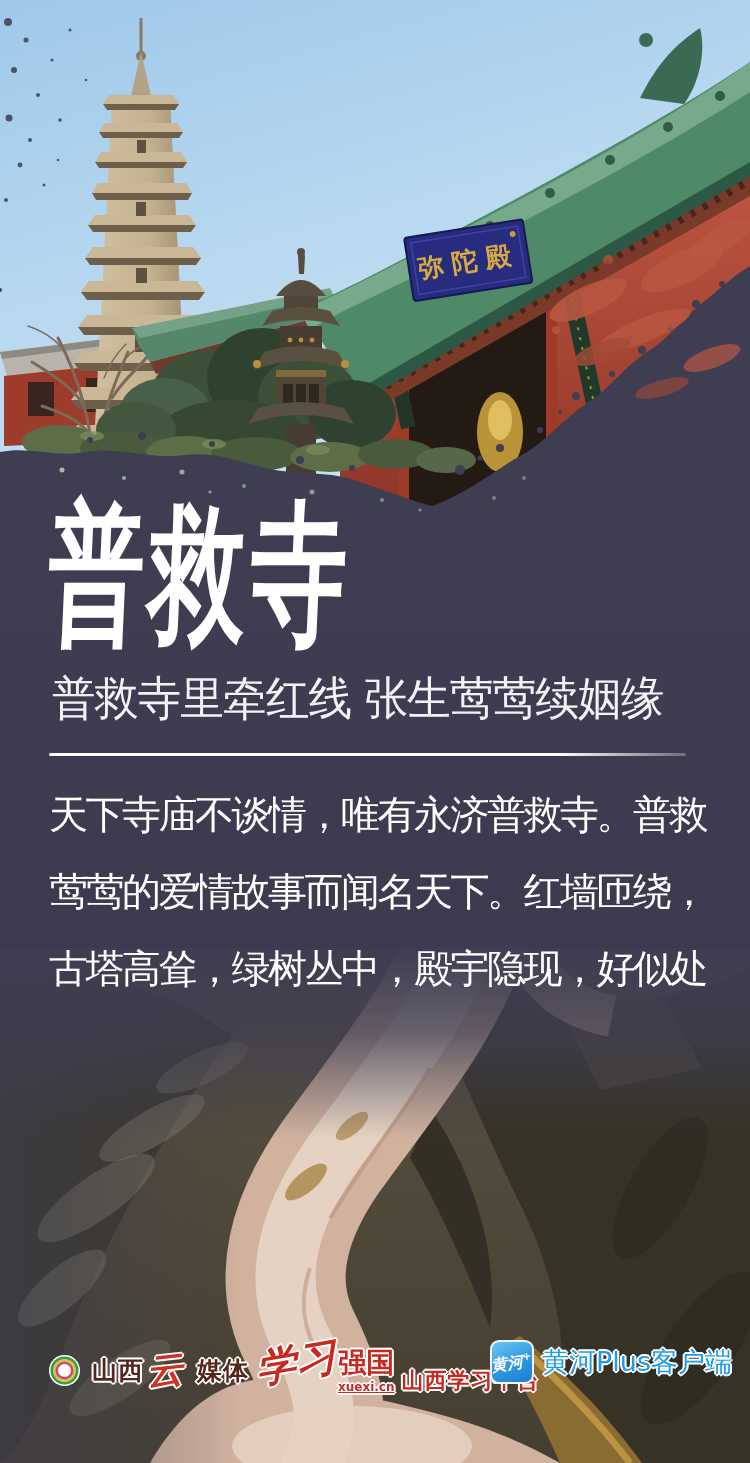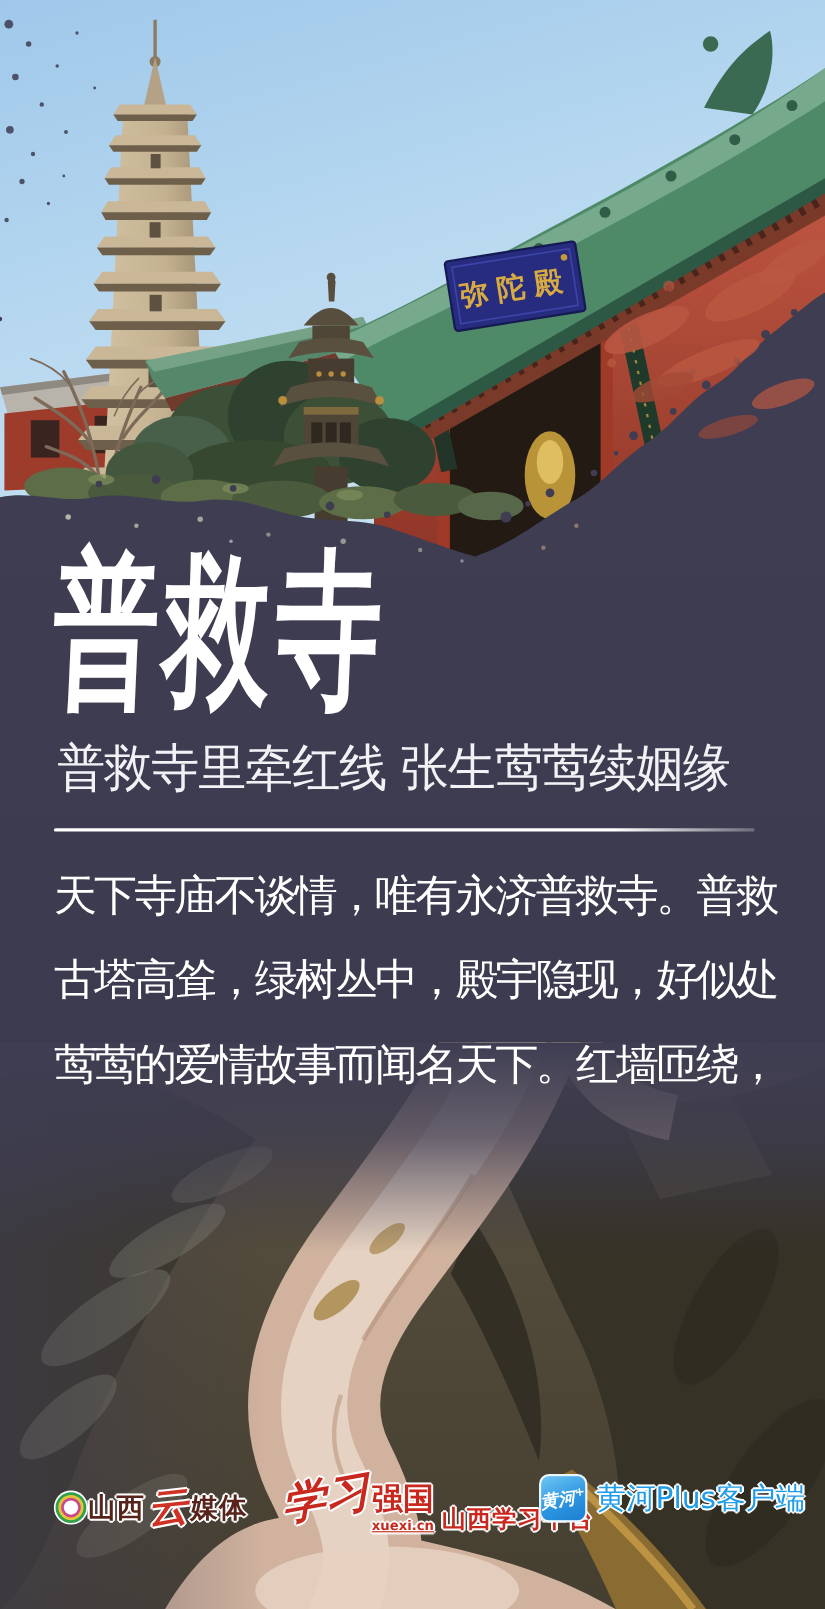--- a/index.html
+++ b/index.html
@@ -32,21 +32,21 @@
     line-height:77px;white-space:nowrap;height:77px;
   }
   .footer{position:absolute;left:0;top:1332px;width:750px;height:75px;z-index:3;}
   .otl{text-shadow:-2px 0 0 #fff,2px 0 0 #fff,0 -2px 0 #fff,0 2px 0 #fff,
        -1px -1px 0 #fff,1px 1px 0 #fff,-1px 1px 0 #fff,1px -1px 0 #fff;}
   .logo1{position:absolute;left:58px;top:20px;display:flex;align-items:center;}
   .rings{
     width:13px;height:13px;border-radius:50%;background:#ffffff;margin-right:9px;
     box-shadow:0 0 0 2.5px #c94a8c,0 0 0 5px #e4c438,0 0 0 7.5px #2fa04c,0 0 0 9px #ffffff;
   }
-  .logo1-dark{color:#57241b;font-size:25px;font-weight:900;letter-spacing:1px;}
+  .logo1-dark{color:#57241b;font-size:25px;font-weight:900;letter-spacing:1px;margin-left:12px;}
   .logo1-cloud{
     color:#cf3125;font-size:37px;font-weight:900;font-style:italic;
     font-family:"DejaVu Serif","Liberation Serif",serif;
     margin:0 2px;transform:rotate(-6deg);display:inline-block;line-height:1;
   }
   .logo2{position:absolute;left:256px;top:2px;display:flex;align-items:flex-start;}
   .xs-script{
     color:#c8281e;font-size:40px;font-weight:900;font-style:italic;
     font-family:"DejaVu Serif","Liberation Serif",serif;line-height:1;
     display:inline-block;transform:rotate(-10deg) skewX(-6deg);margin-top:8px;
@@ -392,22 +392,22 @@
     <rect x="0" y="0" width="750" height="190" fill="url(#fadeNavy)"></rect>
     <rect x="0" y="0" width="240" height="515" fill="url(#fadeLeft)"></rect>
   </svg>
 
   <div class="title">普救寺</div>
   <div class="subtitle">普救寺里牵红线  张生莺莺续姻缘</div>
   <div class="divider"></div>
 
   <div class="body-text">
     <div class="body-line">天下寺庙不谈情，唯有永济普救寺。普救</div>
+    <div class="body-line">莺莺的爱情故事而闻名天下。红墙匝绕，</div>
     <div class="body-line">古塔高耸，绿树丛中，殿宇隐现，好似处</div>
-    <div class="body-line">莺莺的爱情故事而闻名天下。红墙匝绕，</div>
   </div>
 
   <div class="footer">
 
     <div class="logo1">
       <span class="rings"></span>
       <span class="logo1-dark otl">山西</span>
       <span class="logo1-cloud otl">云</span>
       <span class="logo1-dark otl">媒体</span>
     </div>

